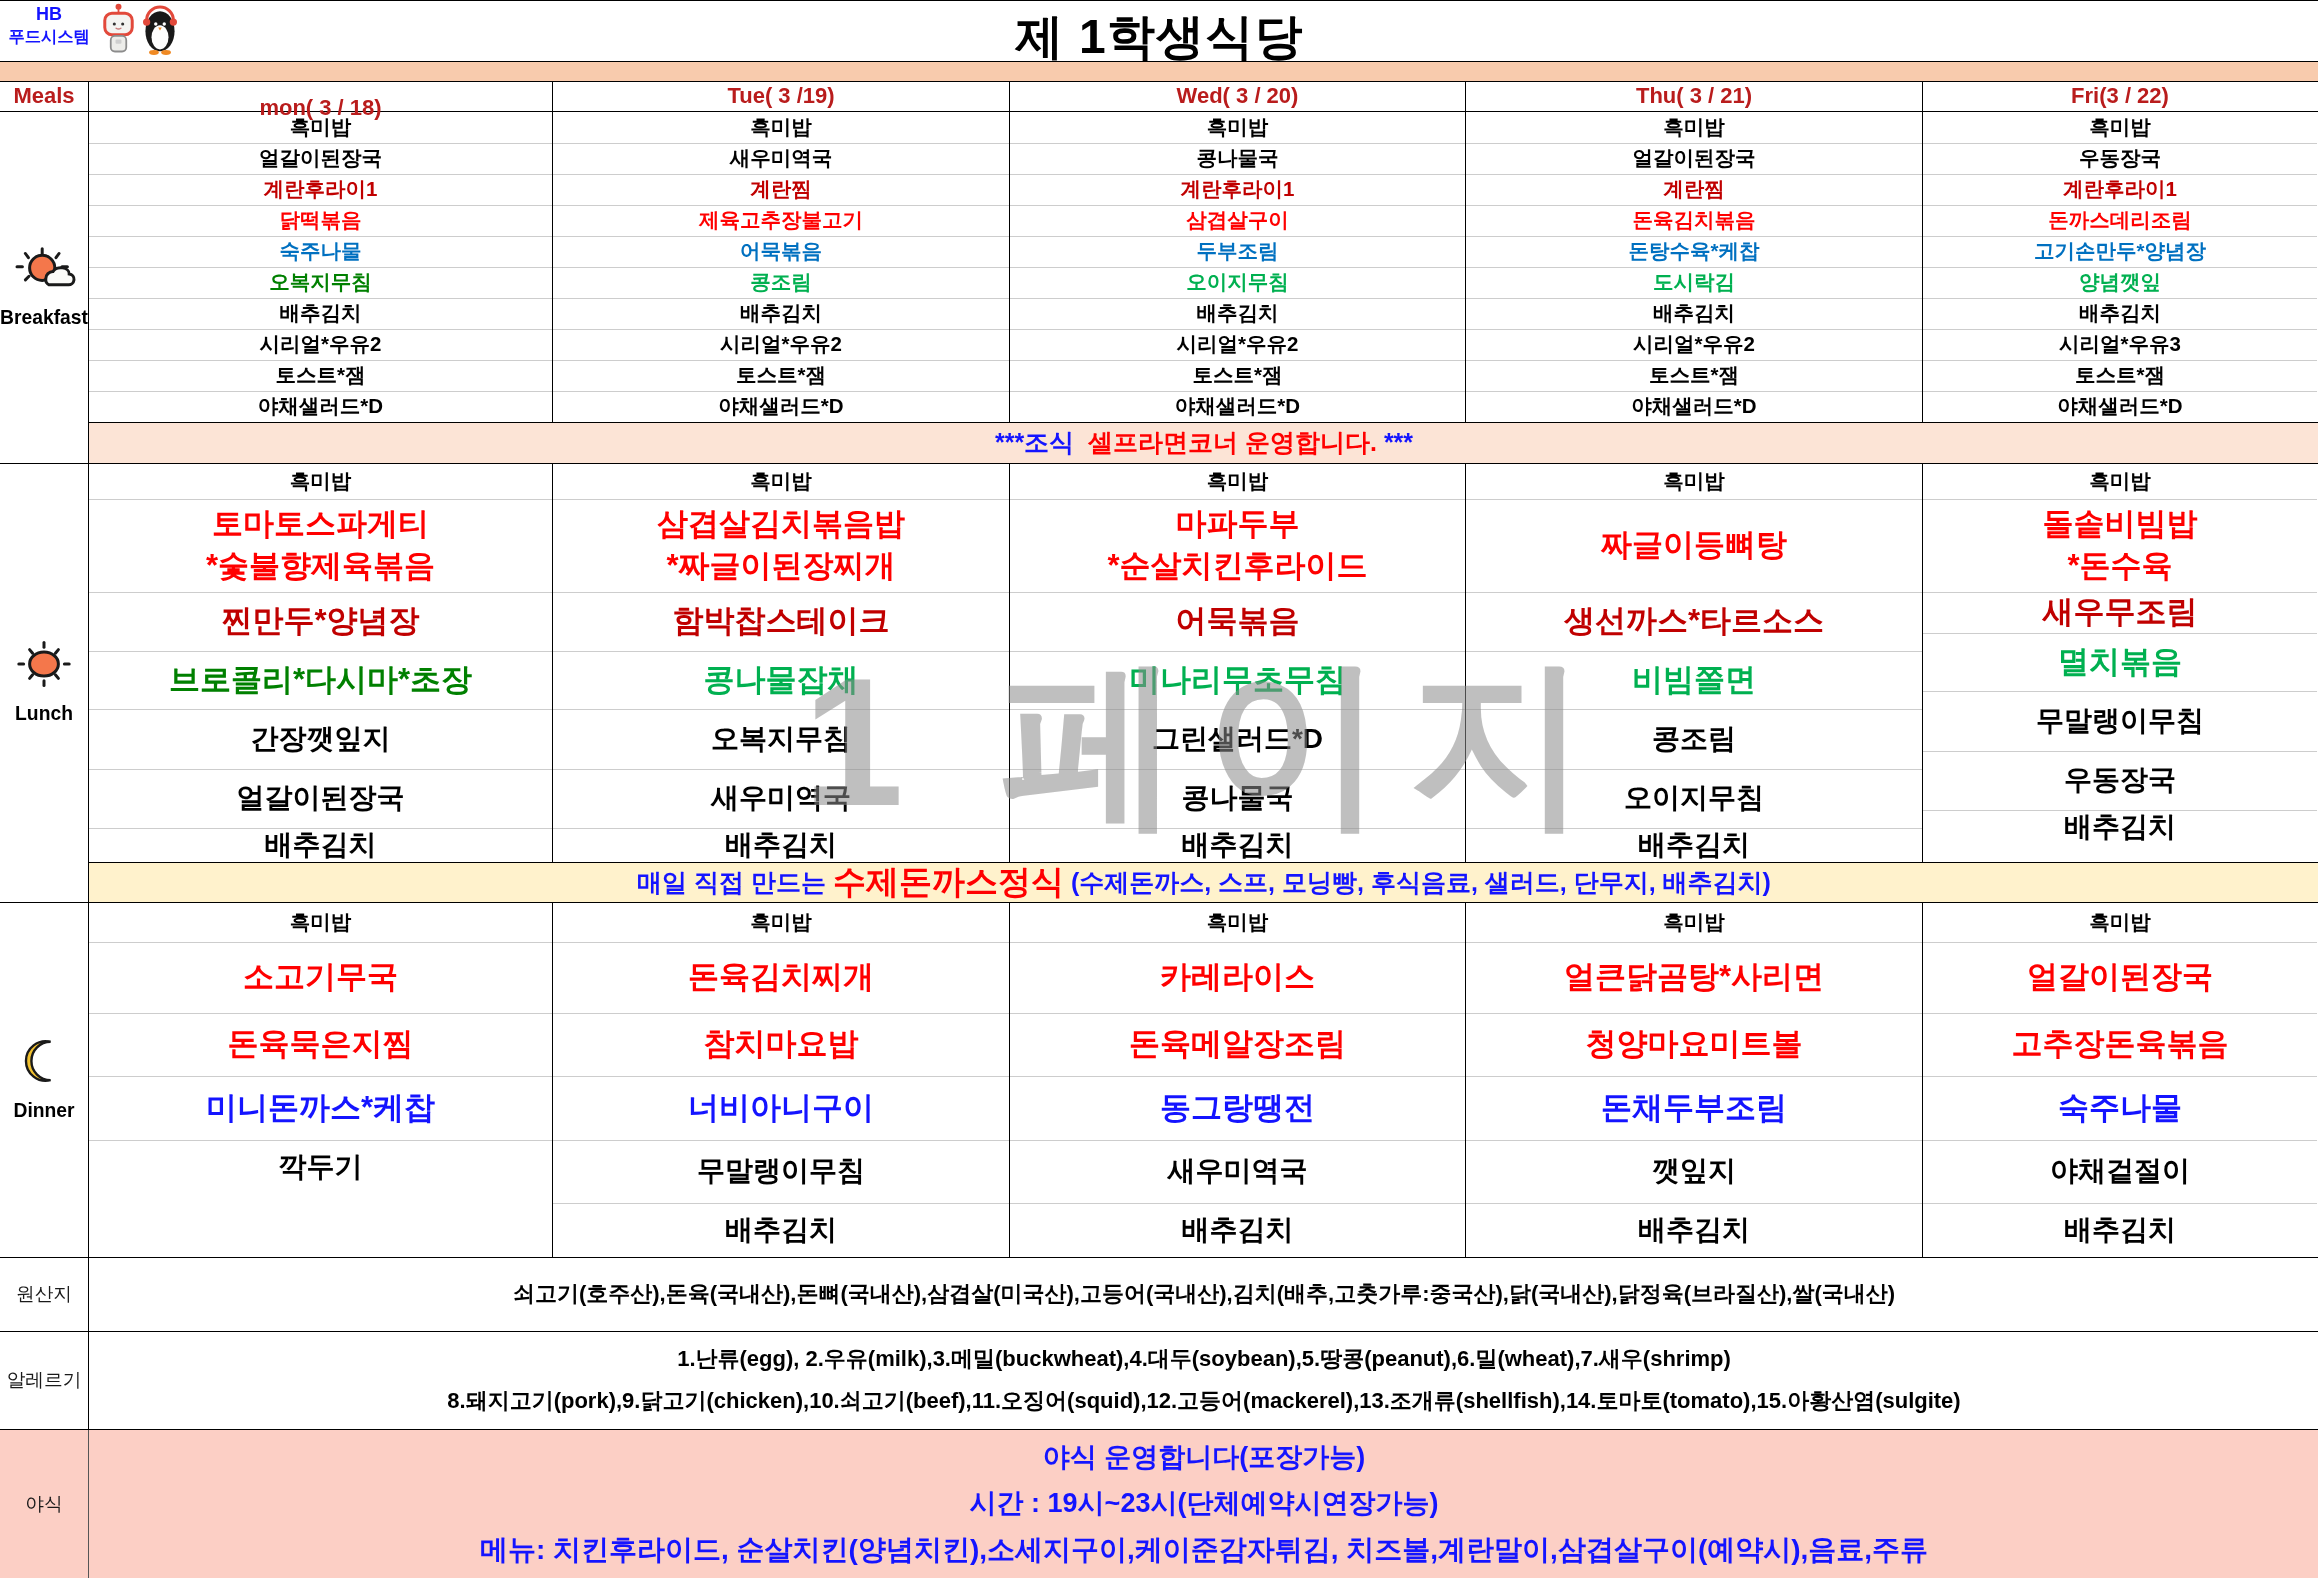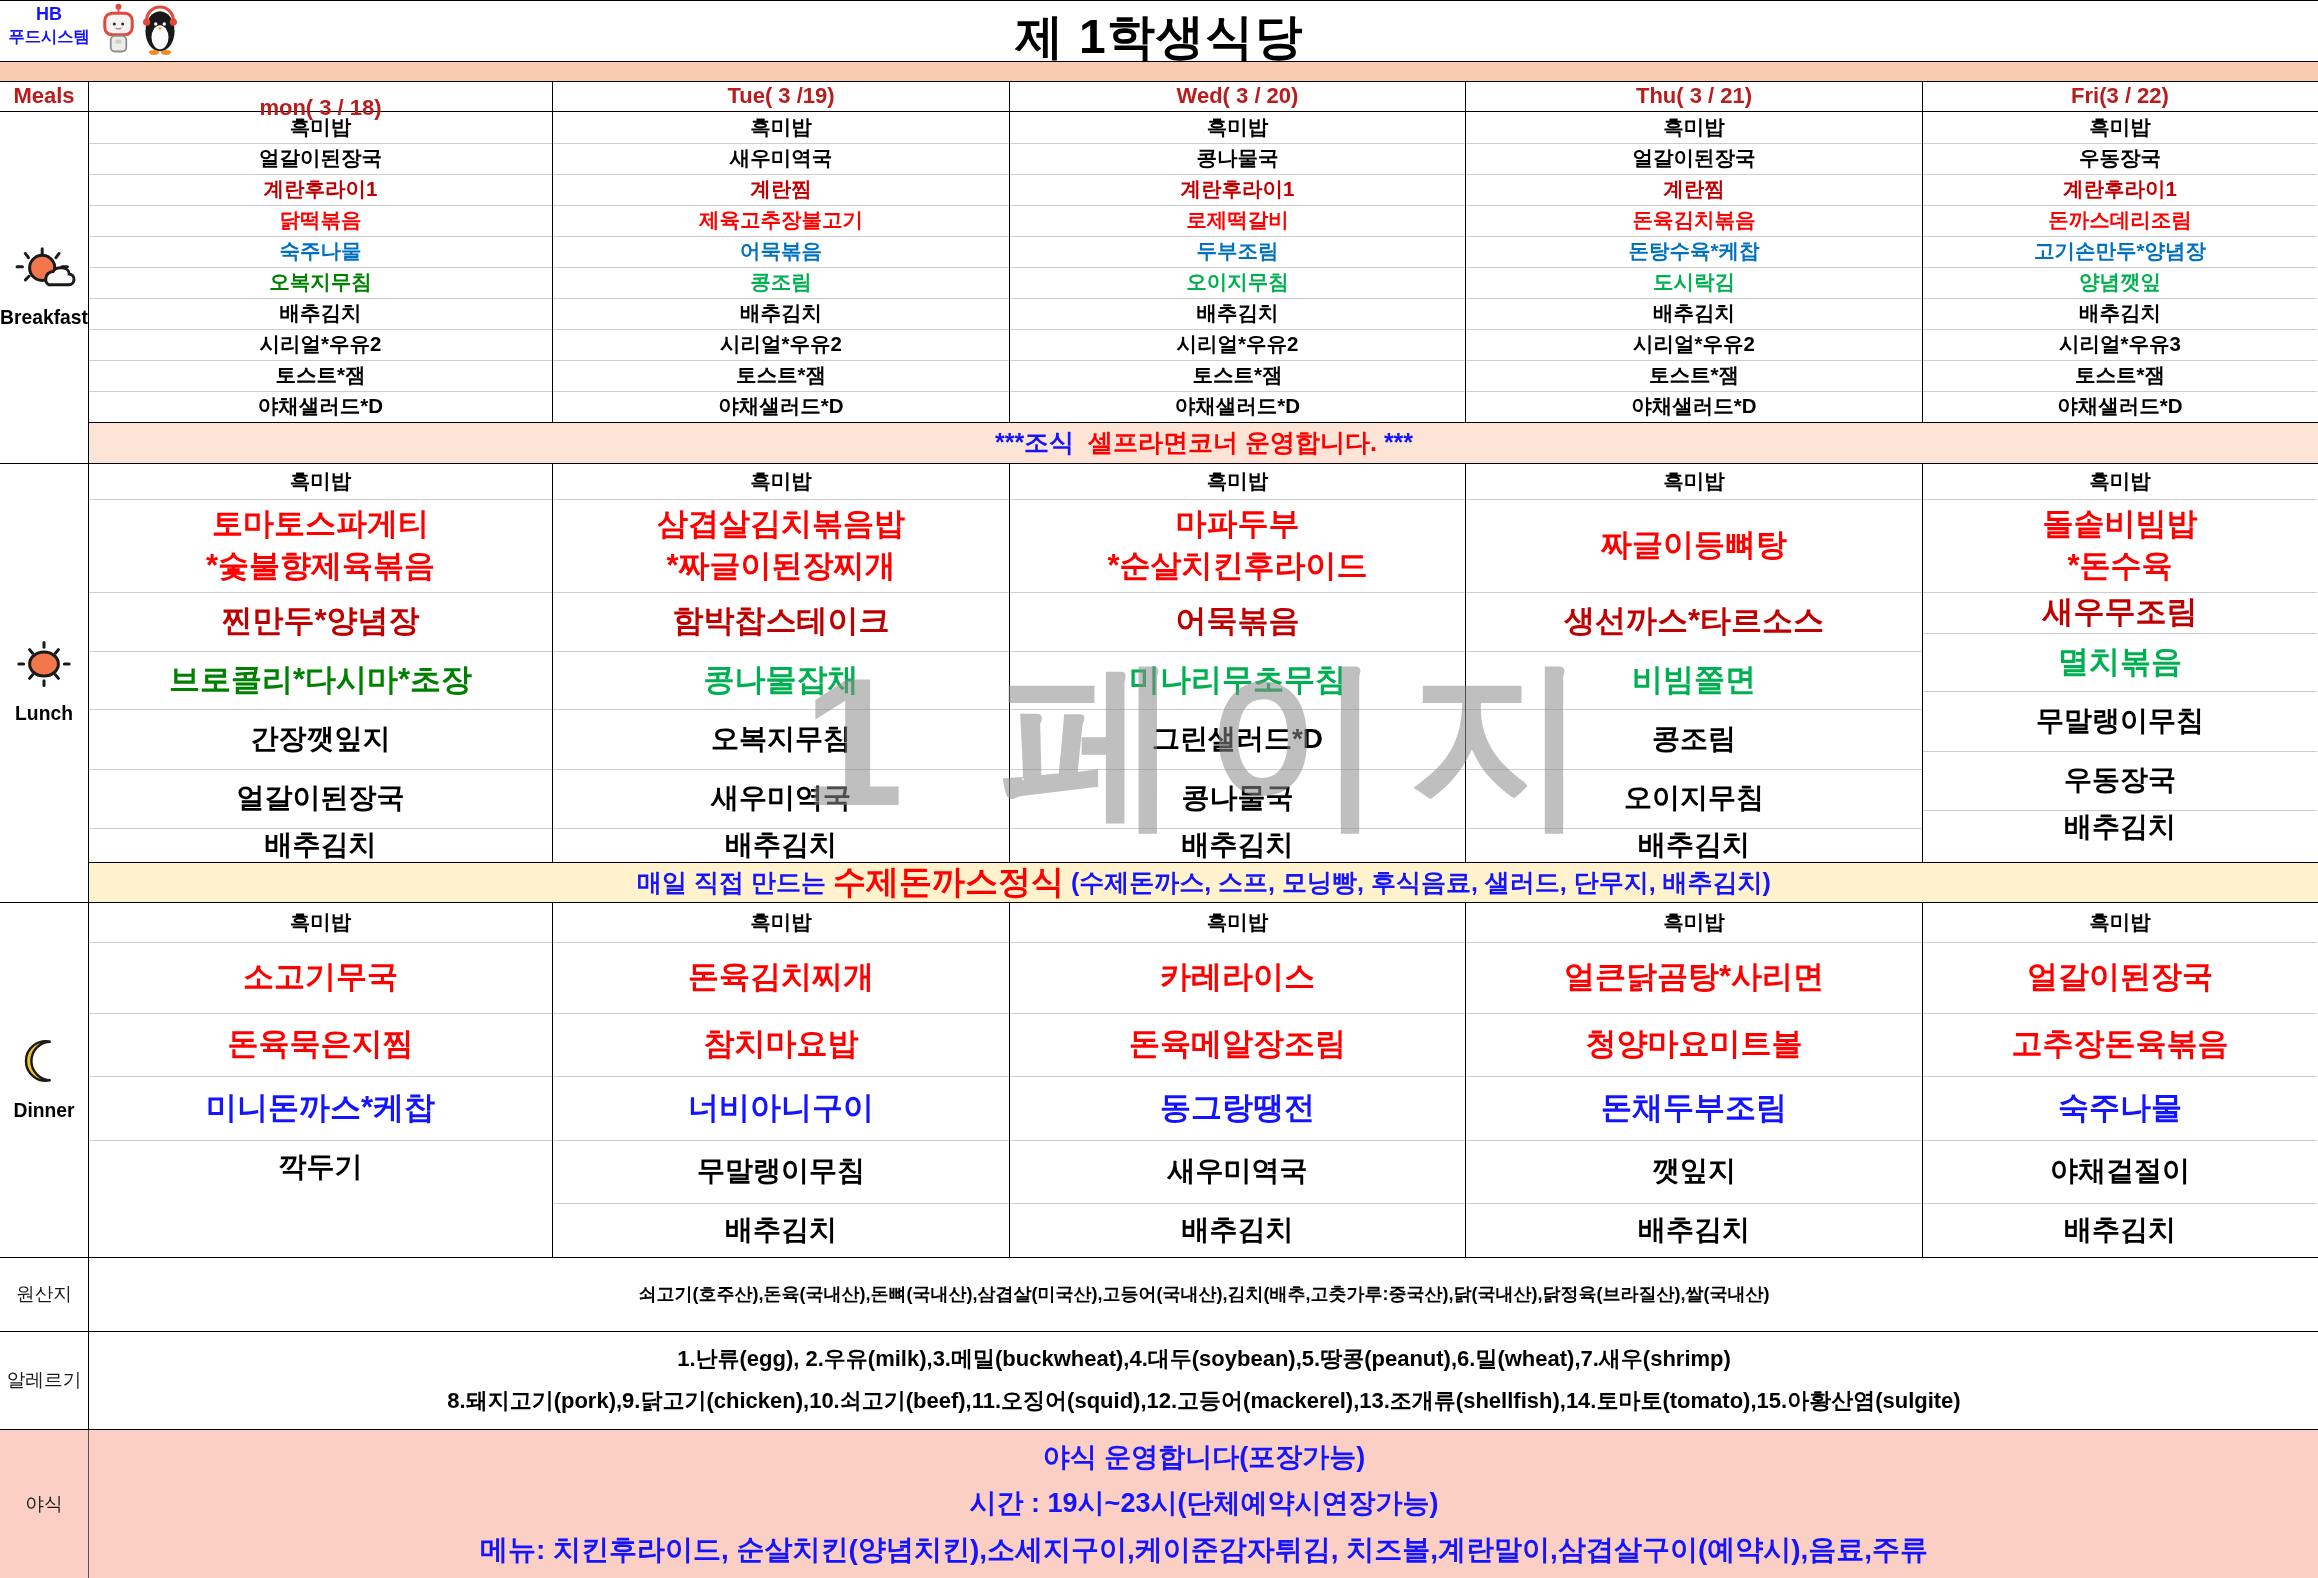--- a/index.html
+++ b/index.html
@@ -47,21 +47,21 @@
   .bl{color:#0070C0;} .b{color:#1414FF;} .g{color:#00B050;} .dg{color:#008000;}
 
   .notice{border-top:1.2px solid #000;display:flex;align-items:center;justify-content:center;font-weight:bold;font-size:25px;white-space:pre;}
   .notice-bfast{height:41px;background:#FCE4D6;}
   .notice-lunch{height:40px;background:#FFF2CC;}
   .notice .seg-big{font-size:33px;}
 
   
   .flat .mlabel .mtxt{font-weight:normal;font-size:18.7px;color:#1a1a1a;}
   .flatbody{flex:1;display:flex;flex-direction:column;align-items:center;justify-content:space-evenly;font-weight:bold;color:#000;}
-  .origin .flatbody{font-size:18px;}
+  .origin .flatbody{font-size:22px;}
   .allergy .flatbody{font-size:22px;}
 
   
   .late{background:#FCCFC5;}
   .late .mlabel{border-right:1.2px solid #555;}
   .late .mtxt{color:#FF0000;font-size:33px;font-weight:bold;}
   .late .flatbody{color:#1414FF;font-size:27px;}
   .late .flatbody .l3{font-size:28px;}
 
   .watermark{position:absolute;left:803px;top:622px;font-size:181px;font-weight:bold;color:#8C8C8C;opacity:.55;letter-spacing:23px;z-index:6;pointer-events:none;white-space:pre;}
@@ -202,21 +202,21 @@
             <div class="cell rice k" style="height: 31px;">
               <div class="ln">흑미밥</div>
             </div>
             <div class="cell k" style="height: 31px;">
               <div class="ln">콩나물국</div>
             </div>
             <div class="cell dr" style="height: 31px;">
               <div class="ln">계란후라이1</div>
             </div>
             <div class="cell r" style="height: 31px;">
-              <div class="ln">로제떡갈비</div>
+              <div class="ln">삼겹살구이</div>
             </div>
             <div class="cell bl" style="height: 31px;">
               <div class="ln">두부조림</div>
             </div>
             <div class="cell g" style="height: 31px;">
               <div class="ln">오이지무침</div>
             </div>
             <div class="cell k" style="height: 31px;">
               <div class="ln">배추김치</div>
             </div>

